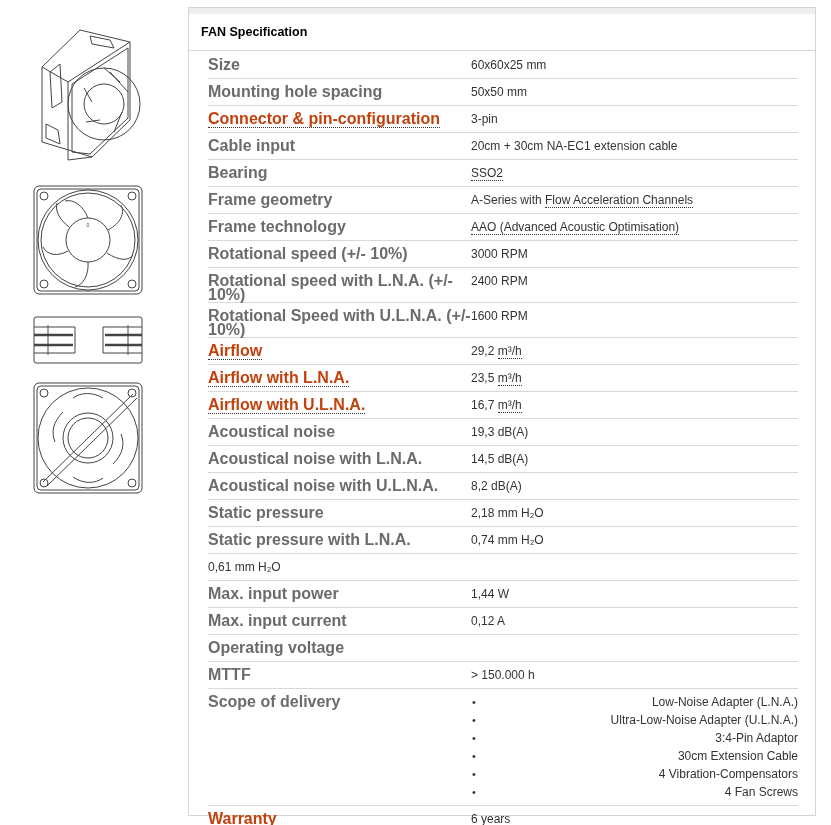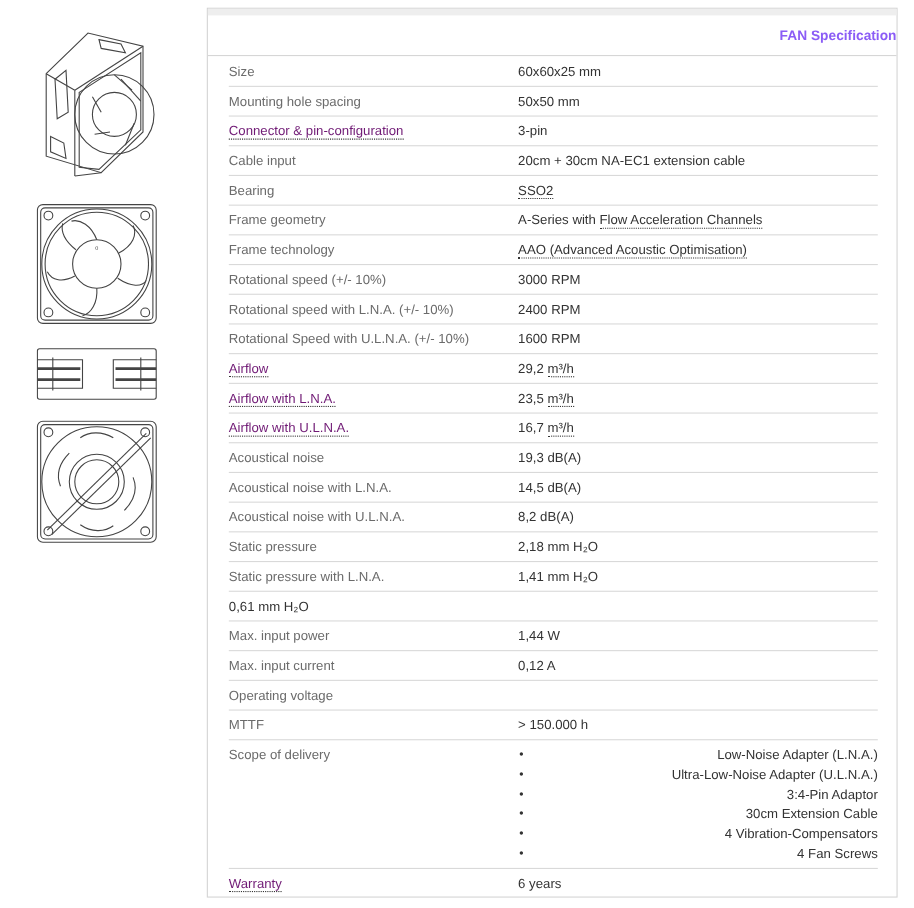--- a/index.html
+++ b/index.html
@@ -10,29 +10,29 @@
   .thumb svg { display: block; }
   #thumb-iso { left: 30px; top: 12px; width: 115px; height: 152px; }
   #thumb-front { left: 33px; top: 185px; width: 110px; height: 110px; }
   #thumb-side { left: 33px; top: 315px; width: 110px; height: 50px; }
   #thumb-back { left: 33px; top: 382px; width: 110px; height: 112px; }
 
   .panel { position: absolute; left: 188px; top: 7px; width: 628px; height: 809px;
            border: 1px solid #d4d4d4; box-sizing: border-box; background: #fff; }
   .panel-topband { height: 6px; background: #eeeeee; }
   .panel-title { height: 37px; box-sizing: border-box; padding-left: 12px;
-                 font-size: 12.5px; font-weight: bold; color: #8b5cf6;
-                 line-height: 36px; border-bottom: 1px solid #d6d6d6; text-align: right; }
+                 font-size: 12.5px; font-weight: bold; color: #000000;
+                 line-height: 36px; border-bottom: 1px solid #d6d6d6; }
   .spec-table { position: absolute; left: 19px; top: 44px; width: 590px; }
   .row { display: flex; border-bottom: 1px solid #d9d9d9; min-height: 26px; }
   .row:last-child { border-bottom: none; }
-  .cell-label { width: 263px; font-size: 12px; color: #6b6b6b; padding-top: 6px; line-height: 14px; }
+  .cell-label { width: 263px; font-size: 16px; color: #6b6b6b; padding-top: 6px; line-height: 14px; font-weight: bold; }
   .cell-value { flex: 1; font-size: 12px; color: #333; padding-top: 6px; line-height: 14px; }
   .dotted { border-bottom: 1px dotted #333; cursor: help; }
-  .label-link { color: #701a75; }
+  .label-link { color: #c2410c; }
   ul.delivery { margin: 0; padding: 0 0 0 13px; list-style: none; }
   ul.delivery li { position: relative; padding-left: 0; line-height: 18px; font-size: 12px; color: #333; text-align: right; }
   ul.delivery li::before { content: "•"; position: absolute; left: -12px; top: 0; font-size: 11px; color: #333; }
   .row.delivery-row .cell-value { padding-top: 4px; padding-bottom: 4px; }
   .row.delivery-row .cell-label { padding-top: 6px; }
 </style>
 </head>
 <body>
 
 <div class="thumbs">
@@ -187,21 +187,21 @@
       <div class="row">
     <div class="cell-label">Acoustical noise with U.L.N.A.</div>
     <div class="cell-value">8,2 dB(A)</div>
   </div>
       <div class="row">
     <div class="cell-label">Static pressure</div>
     <div class="cell-value">2,18 mm H₂O</div>
   </div>
       <div class="row">
     <div class="cell-label">Static pressure with L.N.A.</div>
-    <div class="cell-value">1,41 mm H₂O</div>
+    <div class="cell-value">0,74 mm H₂O</div>
   </div>
       <div class="row">
     <div class="cell-value">0,61 mm H₂O</div>
   </div>
       <div class="row">
     <div class="cell-label">Max. input power</div>
     <div class="cell-value">1,44 W</div>
   </div>
       <div class="row">
     <div class="cell-label">Max. input current</div>

